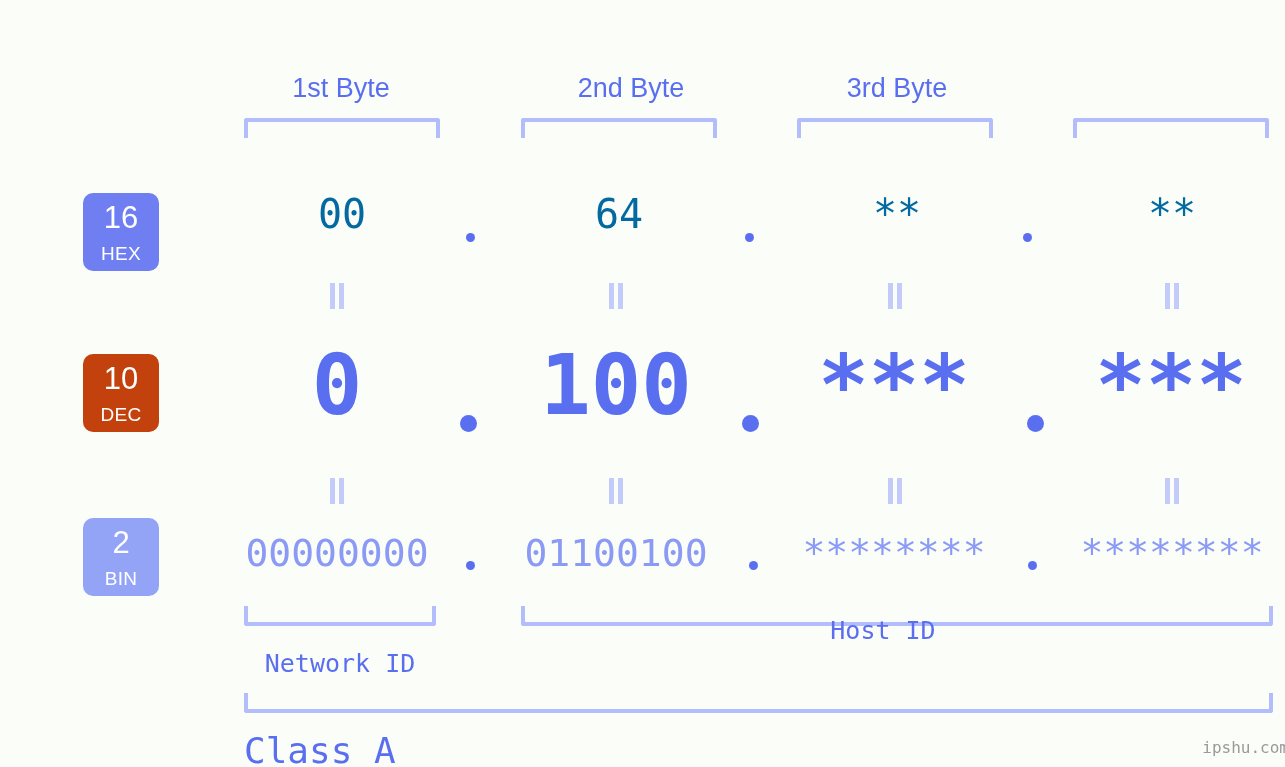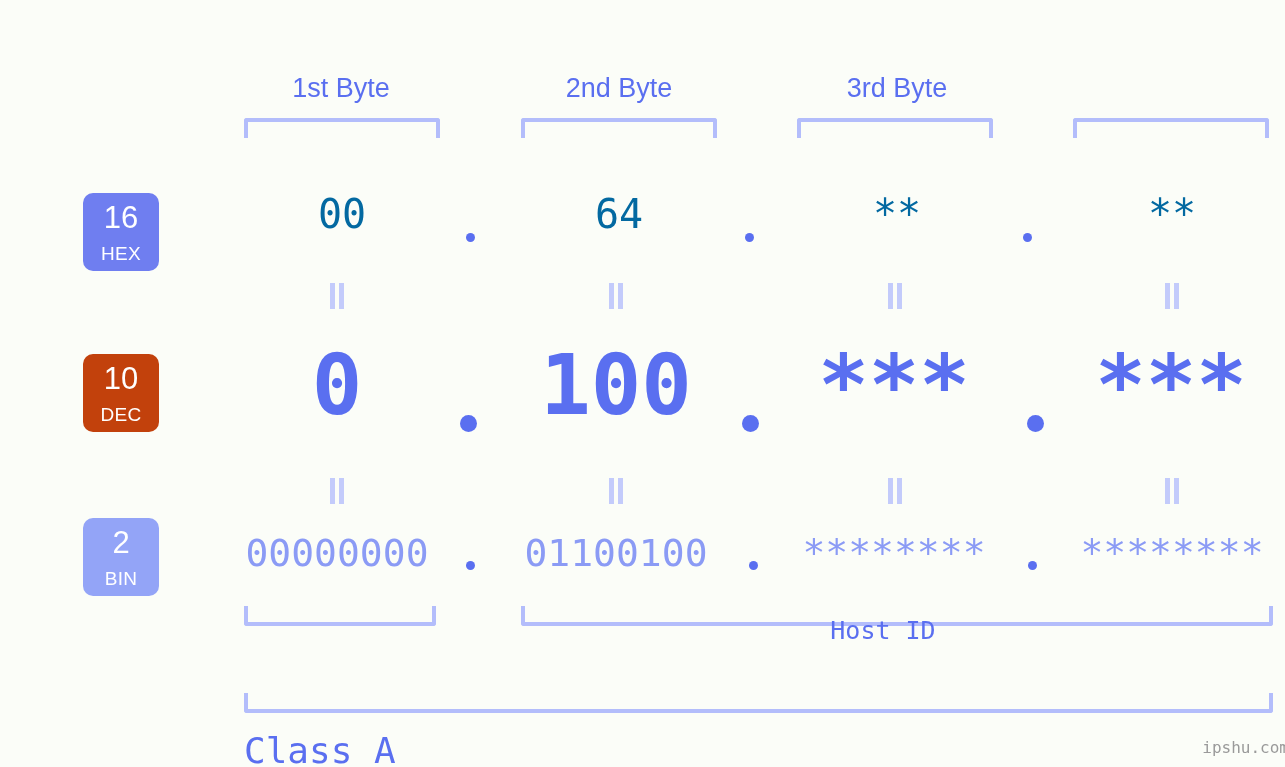--- a/index.html
+++ b/index.html
@@ -161,21 +161,21 @@
     color: #9a9a9a;
     letter-spacing: 0px;
   }
 </style>
 </head>
 <body style="background: rgb(251, 253, 248);">
 
 <div id="stage">
 
   <div class="byte-header" style="left:180px; width:250px;">1st Byte</div>
-  <div class="byte-header" style="left:458px; width:250px;">2nd Byte</div>
+  <div class="byte-header" style="left:470px; width:250px;">2nd Byte</div>
   <div class="byte-header" style="left:736px; width:250px;">3rd Byte</div>
 
   <div class="bracket bracket-down" style="left:208px; top:82px; width:196px;"></div>
   <div class="bracket bracket-down" style="left:485px; top:82px; width:196px;"></div>
   <div class="bracket bracket-down" style="left:761px; top:82px; width:196px;"></div>
   <div class="bracket bracket-down" style="left:1037px; top:82px; width:196px;"></div>
 
   <div class="badge" style="top: 157px; background: rgb(111, 126, 240);">
     <span class="num">16</span>
     <span class="name">HEX</span>
@@ -230,20 +230,21 @@
     <div class="cell" style="left:1011px; top:495px; width:250px;">********</div>
 
     <div class="dot dot-sm" style="left:430px; top:525px;"></div>
     <div class="dot dot-sm" style="left:713px; top:525px;"></div>
     <div class="dot dot-sm" style="left:992px; top:525px;"></div>
   </div>
 
   <div class="bracket bracket-up" style="left:208px; top:570px; width:192px;"></div>
   <div class="bracket bracket-up" style="left:485px; top:570px; width:752px;"></div>
 
+  <div class="section-label" style="left:179px; top:613px; width:250px;">Network ID</div>
   <div class="section-label" style="left:736px; top:580px; width:222px;">Host ID</div>
 
   <div class="bracket bracket-up" style="left:208px; top:657px; width:1029px;"></div>
 
   <div class="class-label" style="left:208px; top:694px; width:1029px;">Class A</div>
 
   <div class="watermark">ipshu.com</div>
 
 </div>
 

